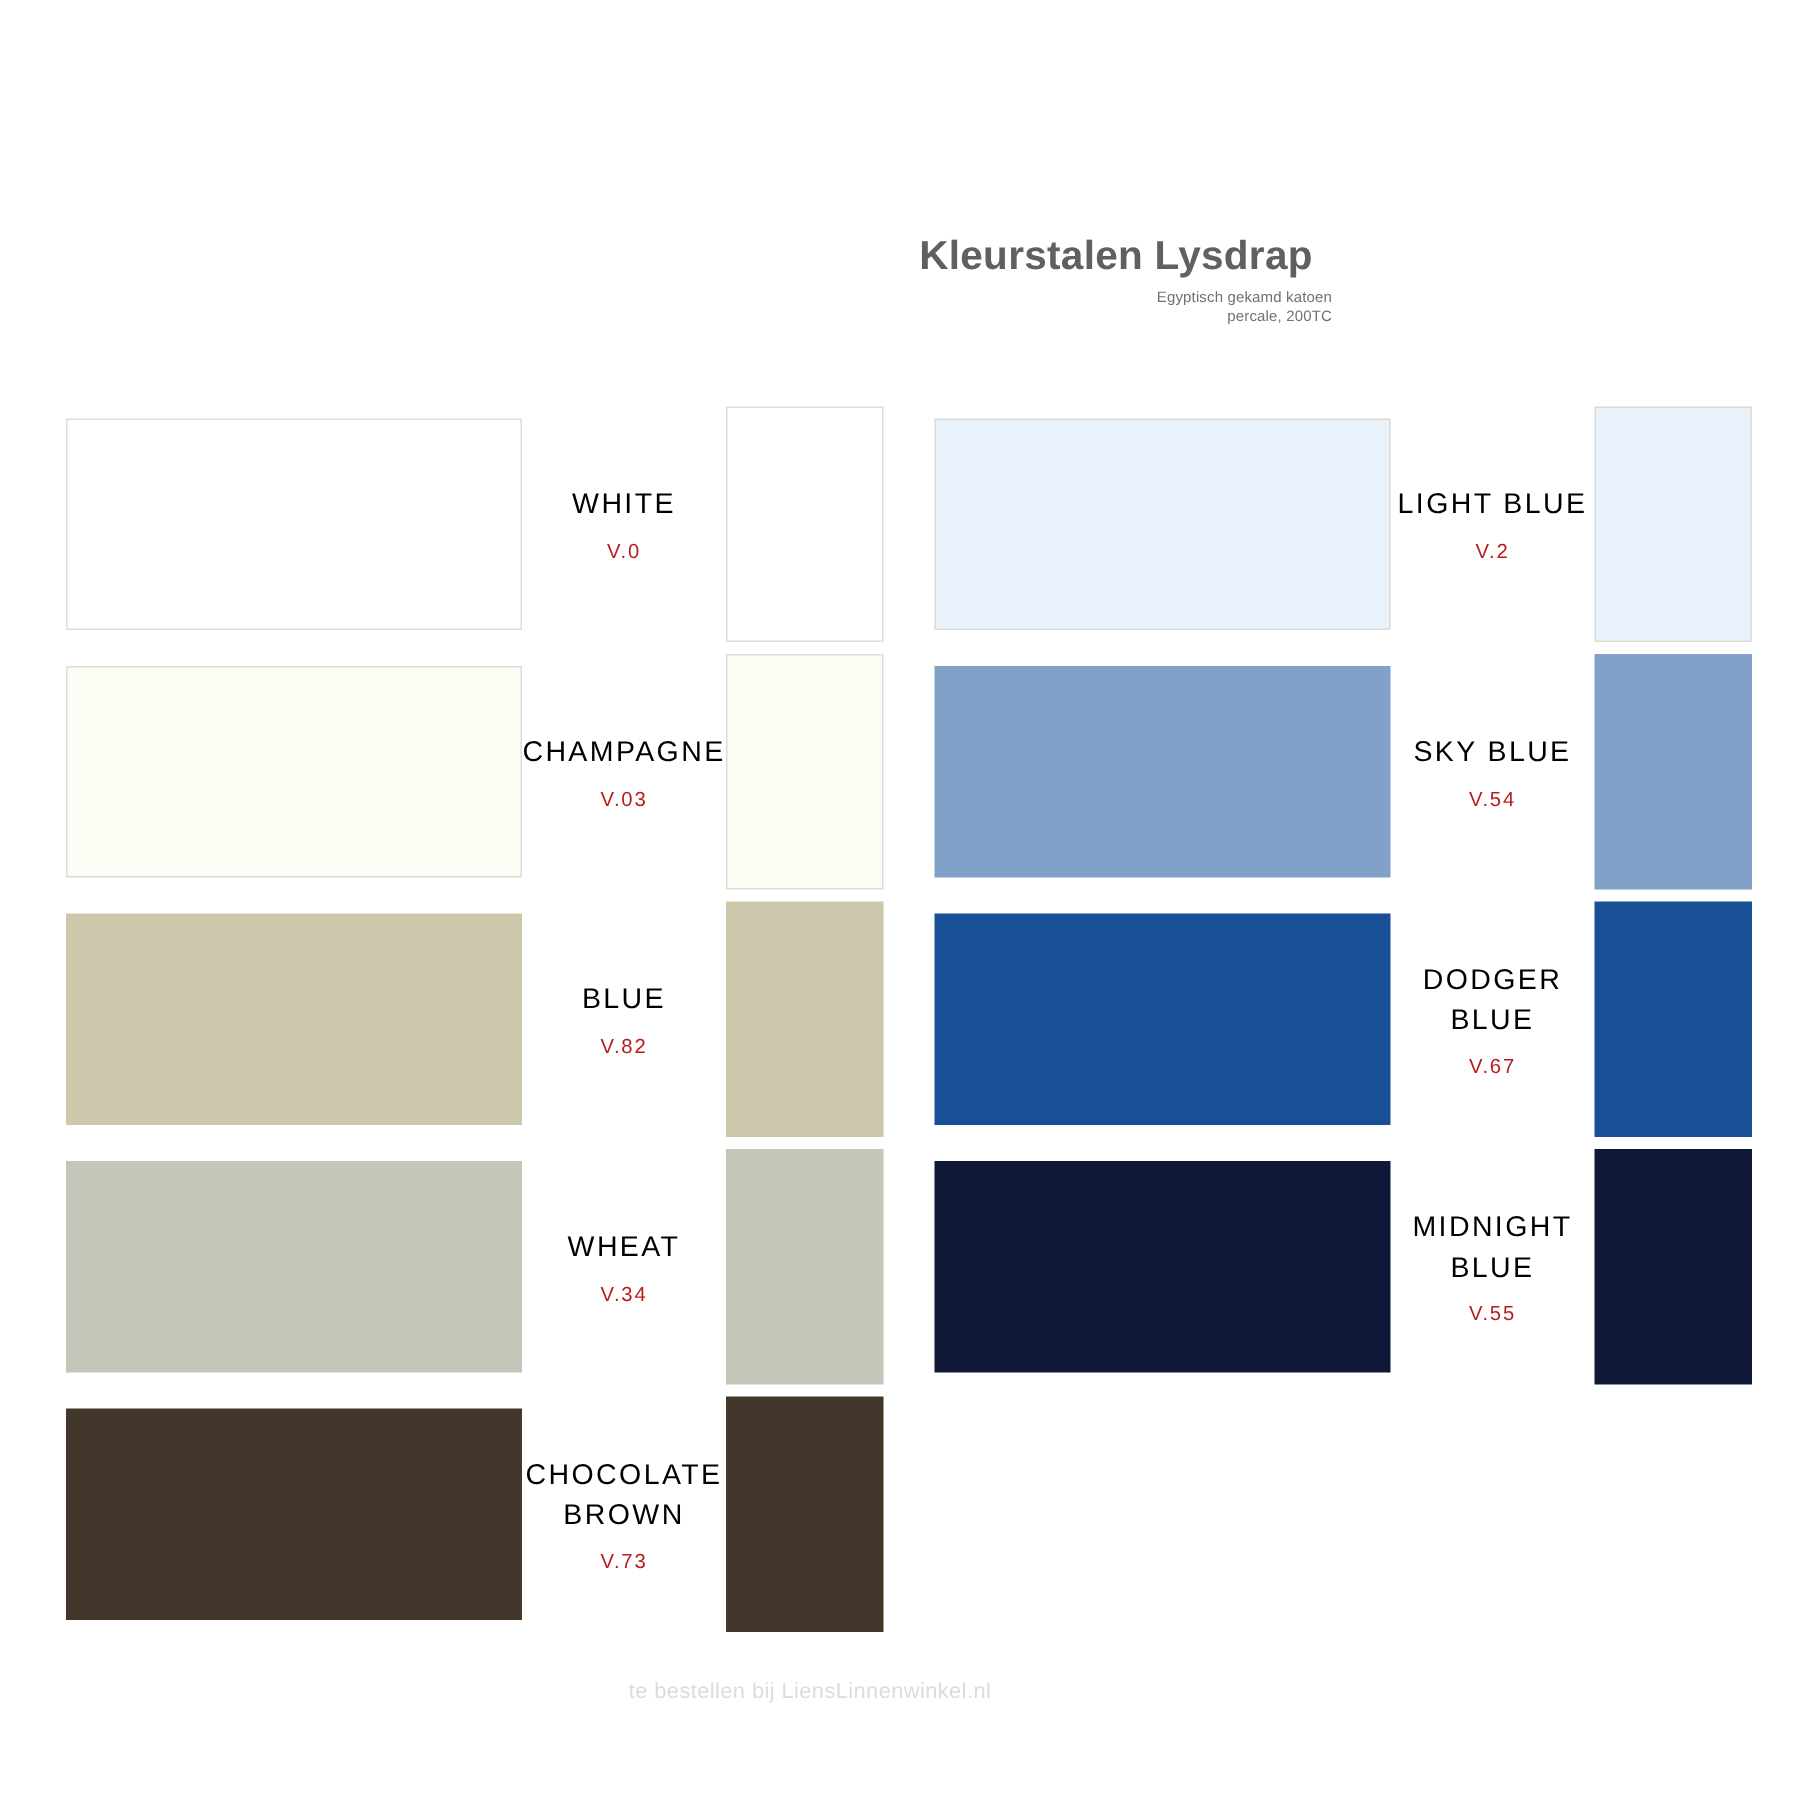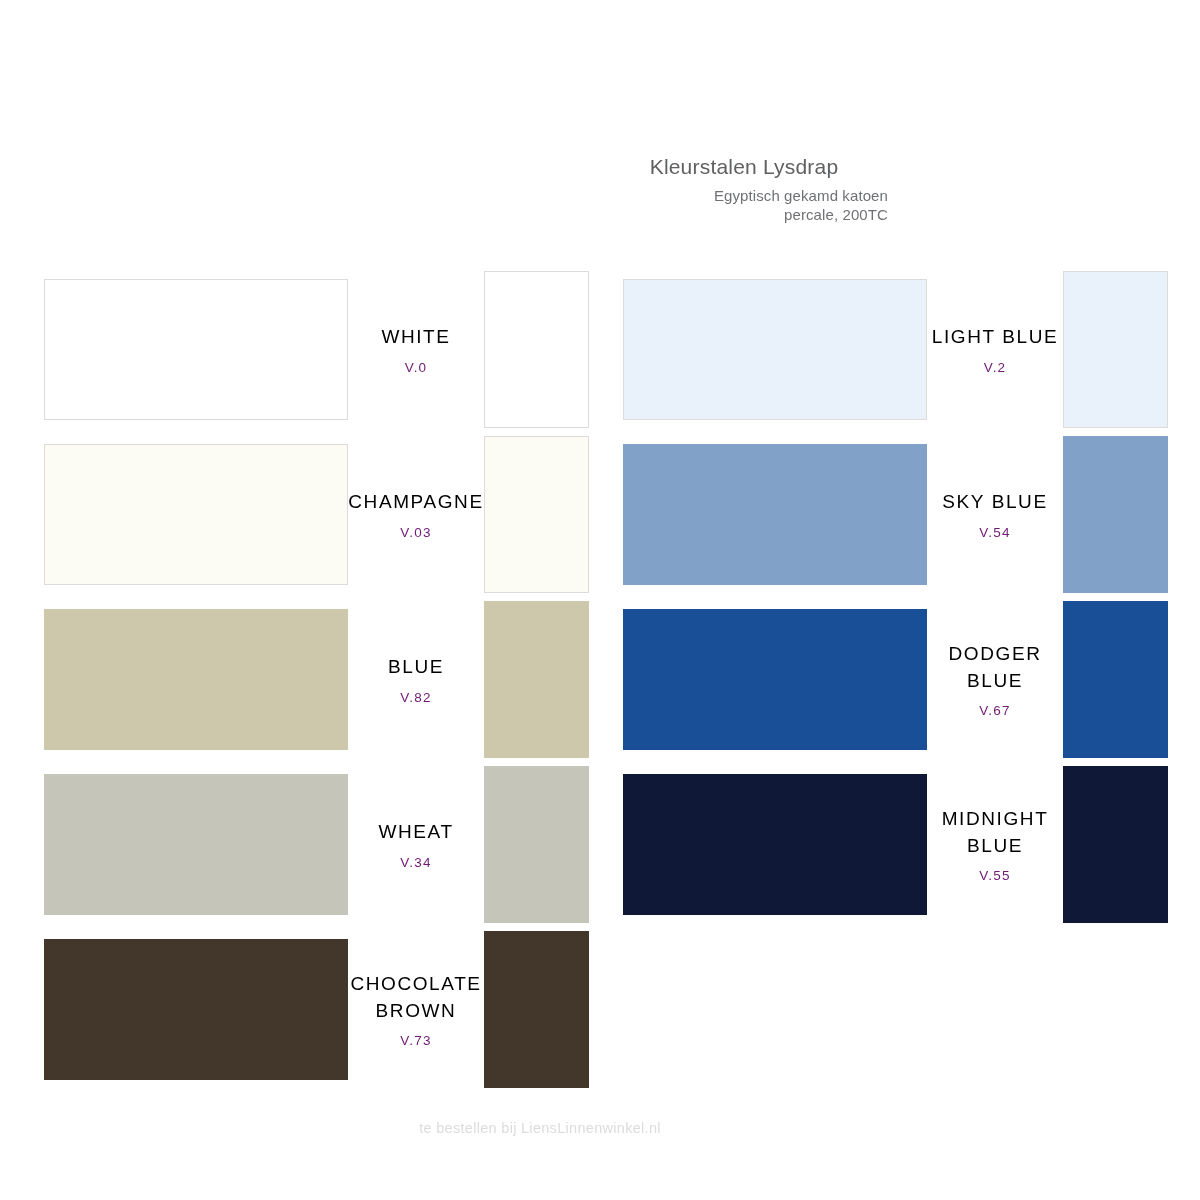--- a/index.html
+++ b/index.html
@@ -65,30 +65,30 @@
   }
 
   .doc-title-block {
     position: absolute;
     left: 600px;
     top: 155px;
     width: 288px;
     text-align: right;
   }
   .doc-title {
-    font-size: 21px;
-    font-weight: 400;
+    font-size: 27px;
+    font-weight: 700;
     color: #5f6062;
     letter-spacing: 0.2px;
     line-height: 1.15;
     text-align: center;
   }
   .doc-sub {
     margin-top: 7px;
-    font-size: 15px;
+    font-size: 10px;
     color: #6f7174;
     line-height: 1.28;
     text-align: right;
     letter-spacing: 0.1px;
   }
 
   
   .grid {
     position: absolute;
     top: 279px;
@@ -147,21 +147,21 @@
     font-weight: 400;
     color: #000000;
     letter-spacing: 1.6px;
     line-height: 1.38;
     white-space: nowrap;
   }
   .label-name.two-line { white-space: normal; }
   .label-code {
     margin-top: 9px;
     font-size: 13.5px;
-    color: #701a75;
+    color: #b91c1c;
     letter-spacing: 1.2px;
   }
 
   
   .footer {
     position: absolute;
     left: 0;
     top: 1120px;
     width: 1080px;
     text-align: center;

